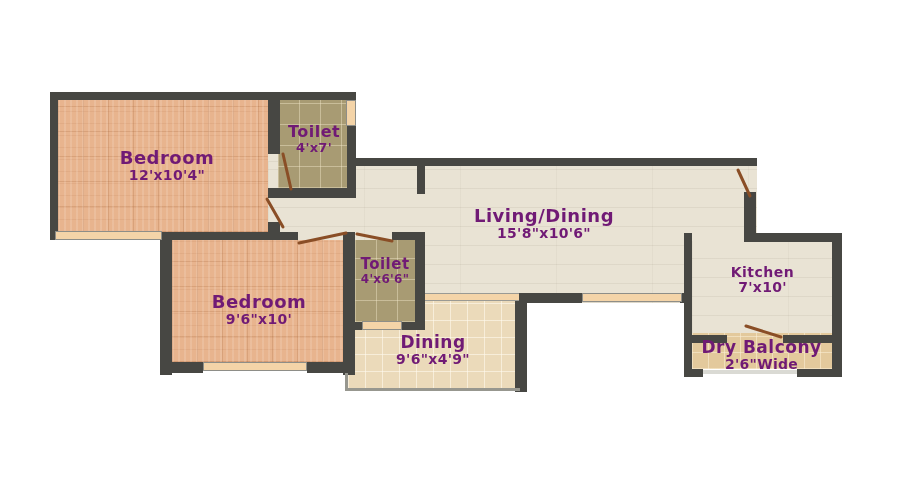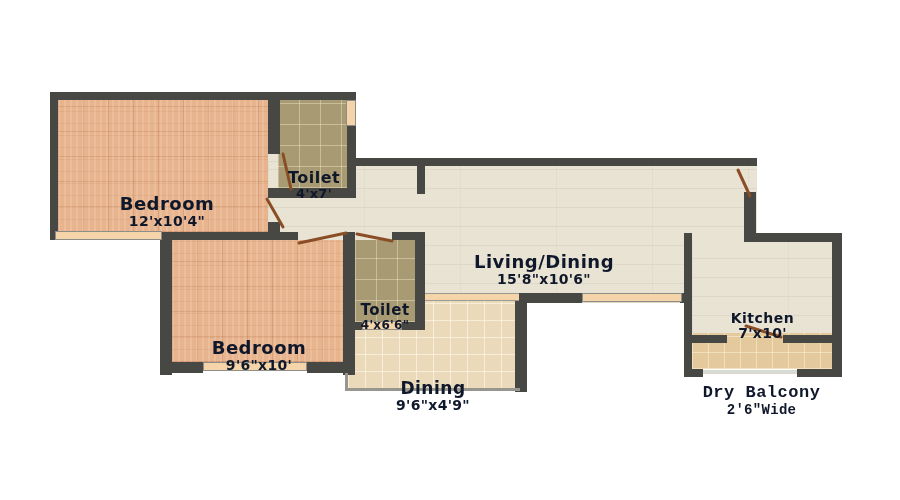--- a/index.html
+++ b/index.html
@@ -29,21 +29,21 @@
     background-image:
       repeating-linear-gradient(0deg, rgba(252,240,215,0.55) 0 1px, transparent 1px 16px),
       repeating-linear-gradient(90deg, rgba(252,240,215,0.55) 0 1px, transparent 1px 16px);}
   
   .wall{position:absolute;background:#474743;}
   .window{position:absolute;background:#f4d4a8;border:1px solid #8e8e88;box-sizing:border-box;}
   .sill{position:absolute;background:#f4d4a8;border-top:1px solid #9a9a94;border-bottom:1px solid #9a9a94;box-sizing:border-box;}
   .rail{position:absolute;background:#97978f;}
   .opening{position:absolute;background:#dadad4;}
   
-  .label{position:absolute;text-align:center;color:#0f172a;z-index:40;line-height:1.1;margin-top:46px;}
+  .label{position:absolute;text-align:center;color:#701a75;z-index:40;line-height:1.1;}
   .room-name{font-weight:bold;letter-spacing:0.5px;}
   .room-dims{font-weight:bold;letter-spacing:0.3px;}
   .doors{position:absolute;left:0;top:0;z-index:30;}
 </style>
 </head>
 <body>
 
 <div class="stage">
 
   <div class="floor floor-living" style="left:268px;top:158px;width:489px;height:145px;"></div>
@@ -136,18 +136,18 @@
     <div class="room-dims" style="font-size:12px;">4'x6'6"</div>
   </div>
   <div class="label" style="left:352px;top:333px;width:162px;">
     <div class="room-name" style="font-size:17px;">Dining</div>
     <div class="room-dims" style="font-size:14px;">9'6"x4'9"</div>
   </div>
   <div class="label" style="left:694px;top:265px;width:137px;">
     <div class="room-name" style="font-size:14px;">Kitchen</div>
     <div class="room-dims" style="font-size:14px;">7'x10'</div>
   </div>
-  <div class="label" style="left:688px;top:338px;width:147px;font-family:Liberation Mono, monospace;">
+  <div class="label" style="left:688px;top:338px;width:147px;">
     <div class="room-name" style="font-size:17px;">Dry Balcony</div>
     <div class="room-dims" style="font-size:14px;">2'6"Wide</div>
   </div>
 
 </div>
 
 </body></html>

